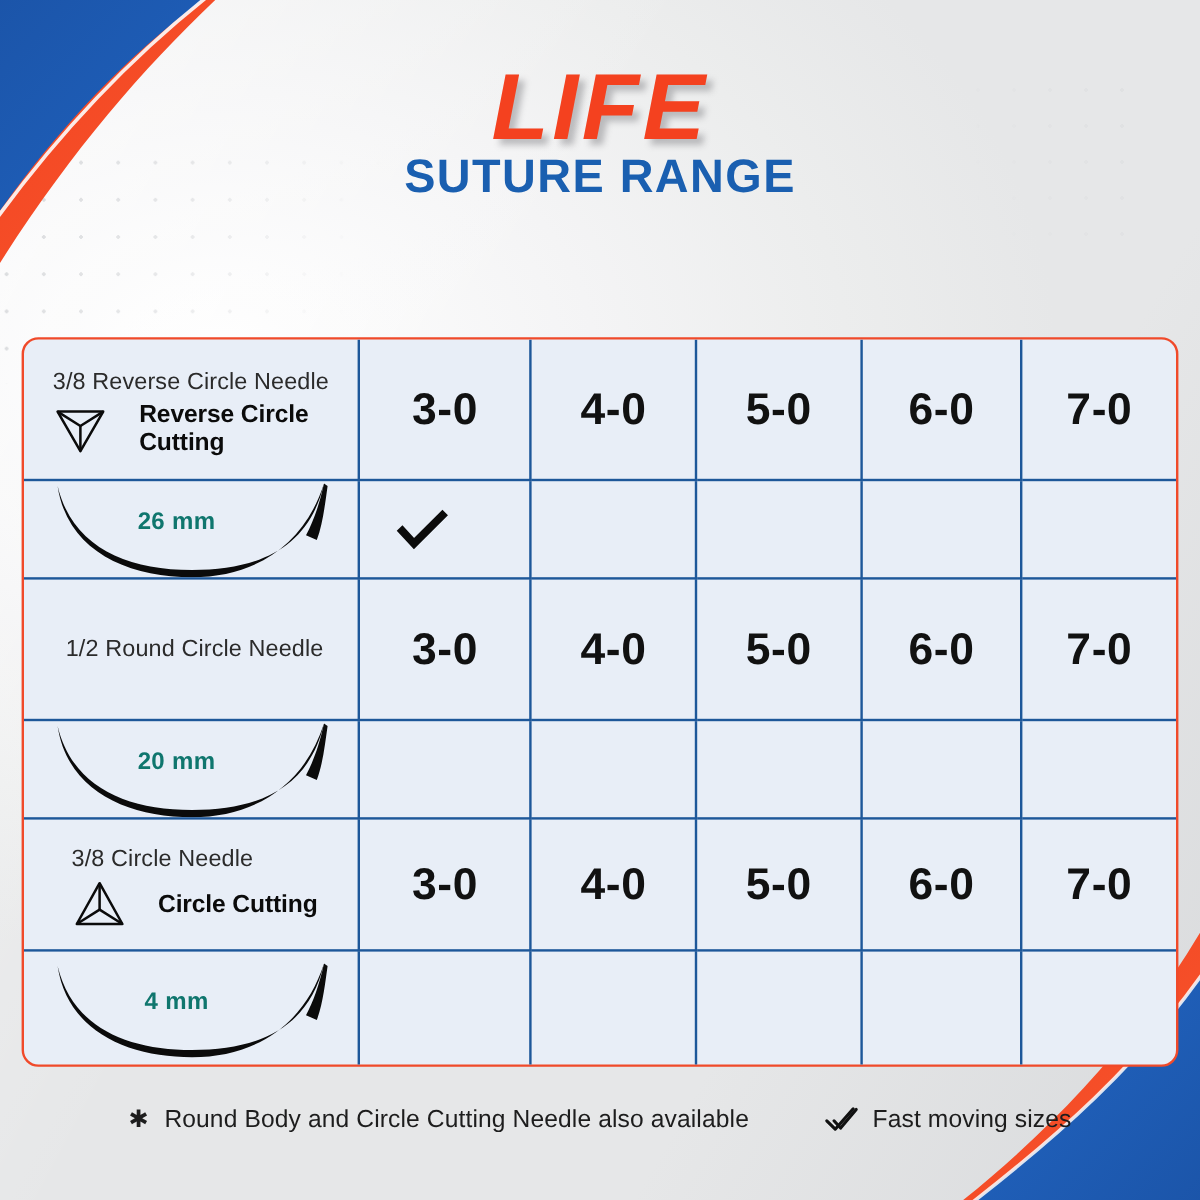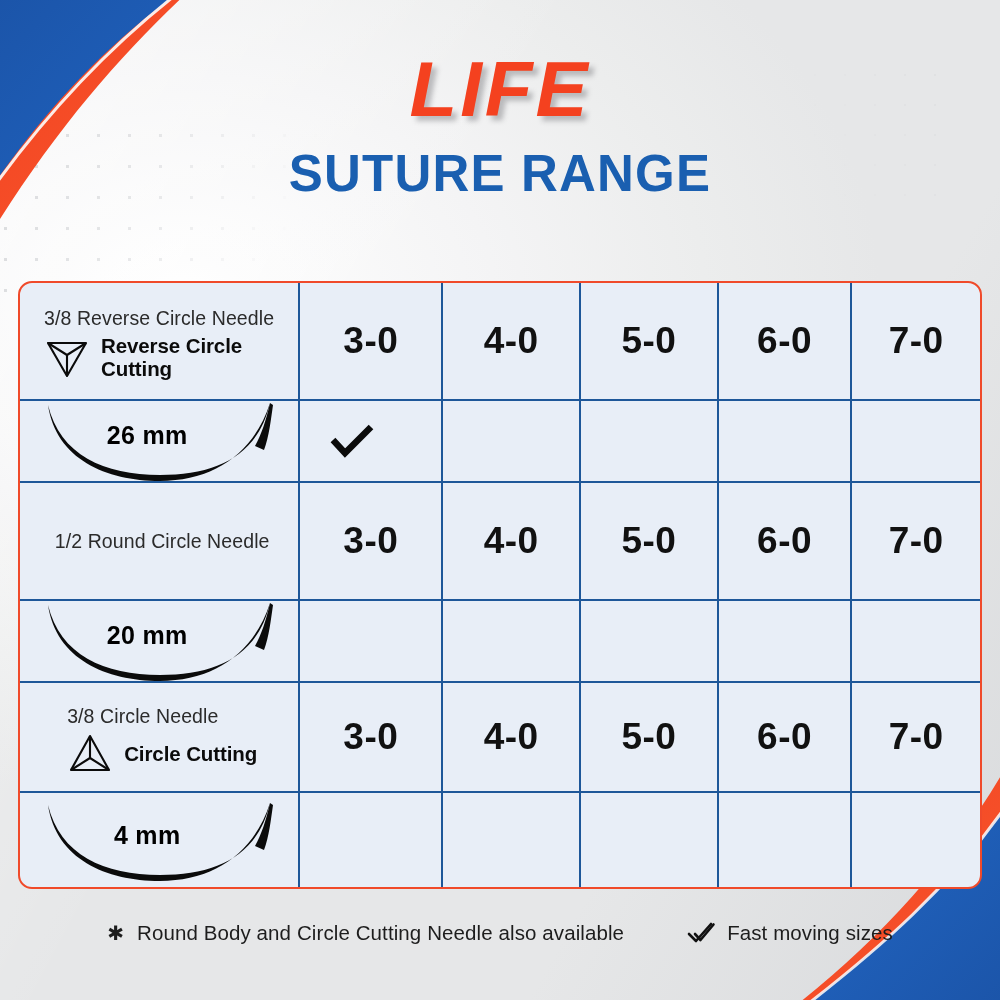--- a/index.html
+++ b/index.html
@@ -78,22 +78,21 @@
     font-size: 78px;
     font-weight: 700;
     font-style: italic;
     letter-spacing: 3px;
     color: #f4411f;
     line-height: 0.95;
     text-shadow: 5px 5px 5px rgba(120,120,125,0.45);
     font-family: "Liberation Sans", sans-serif;
   }
   .title-sub {
-    margin-top: 18px;
-    font-size: 51px;
+    font-size: 39px;
     font-weight: 700;
     letter-spacing: 1.2px;
     color: #1a5fb0;
     font-family: "Liberation Sans", sans-serif;
   }
 
   
   .table-wrap {
     position: absolute;
     left: 18px;
@@ -142,21 +141,21 @@
     font-size: 19.5px;
     color: #2b2b2b;
     font-weight: 400;
     letter-spacing: 0.1px;
     margin-bottom: 5px;
     white-space: nowrap;
   }
   .desc-row {
     display: flex;
     align-items: center;
-    gap: 11px;
+    gap: 26px;
   }
   .desc-icon {
     width: 46px;
     height: 42px;
     flex: 0 0 46px;
     display: flex;
     align-items: center;
     justify-content: center;
   }
   .desc-label {
@@ -178,23 +177,23 @@
     position: absolute;
     left: 22px;
     top: 50%;
     transform: translateY(-50%);
   }
   .mm {
     position: absolute;
     left: 50%;
     top: 50%;
     transform: translate(-50%, -50%);
-    font-size: 25px;
+    font-size: 20px;
     font-weight: 700;
-    color: #000000;
+    color: #0f766e;
     letter-spacing: 0.3px;
     white-space: nowrap;
     margin-left: -12px;
     margin-top: -6px;
   }
 
   .tick-cell { justify-content: flex-start; padding-left: 20%; }
 
   
   .footer {

